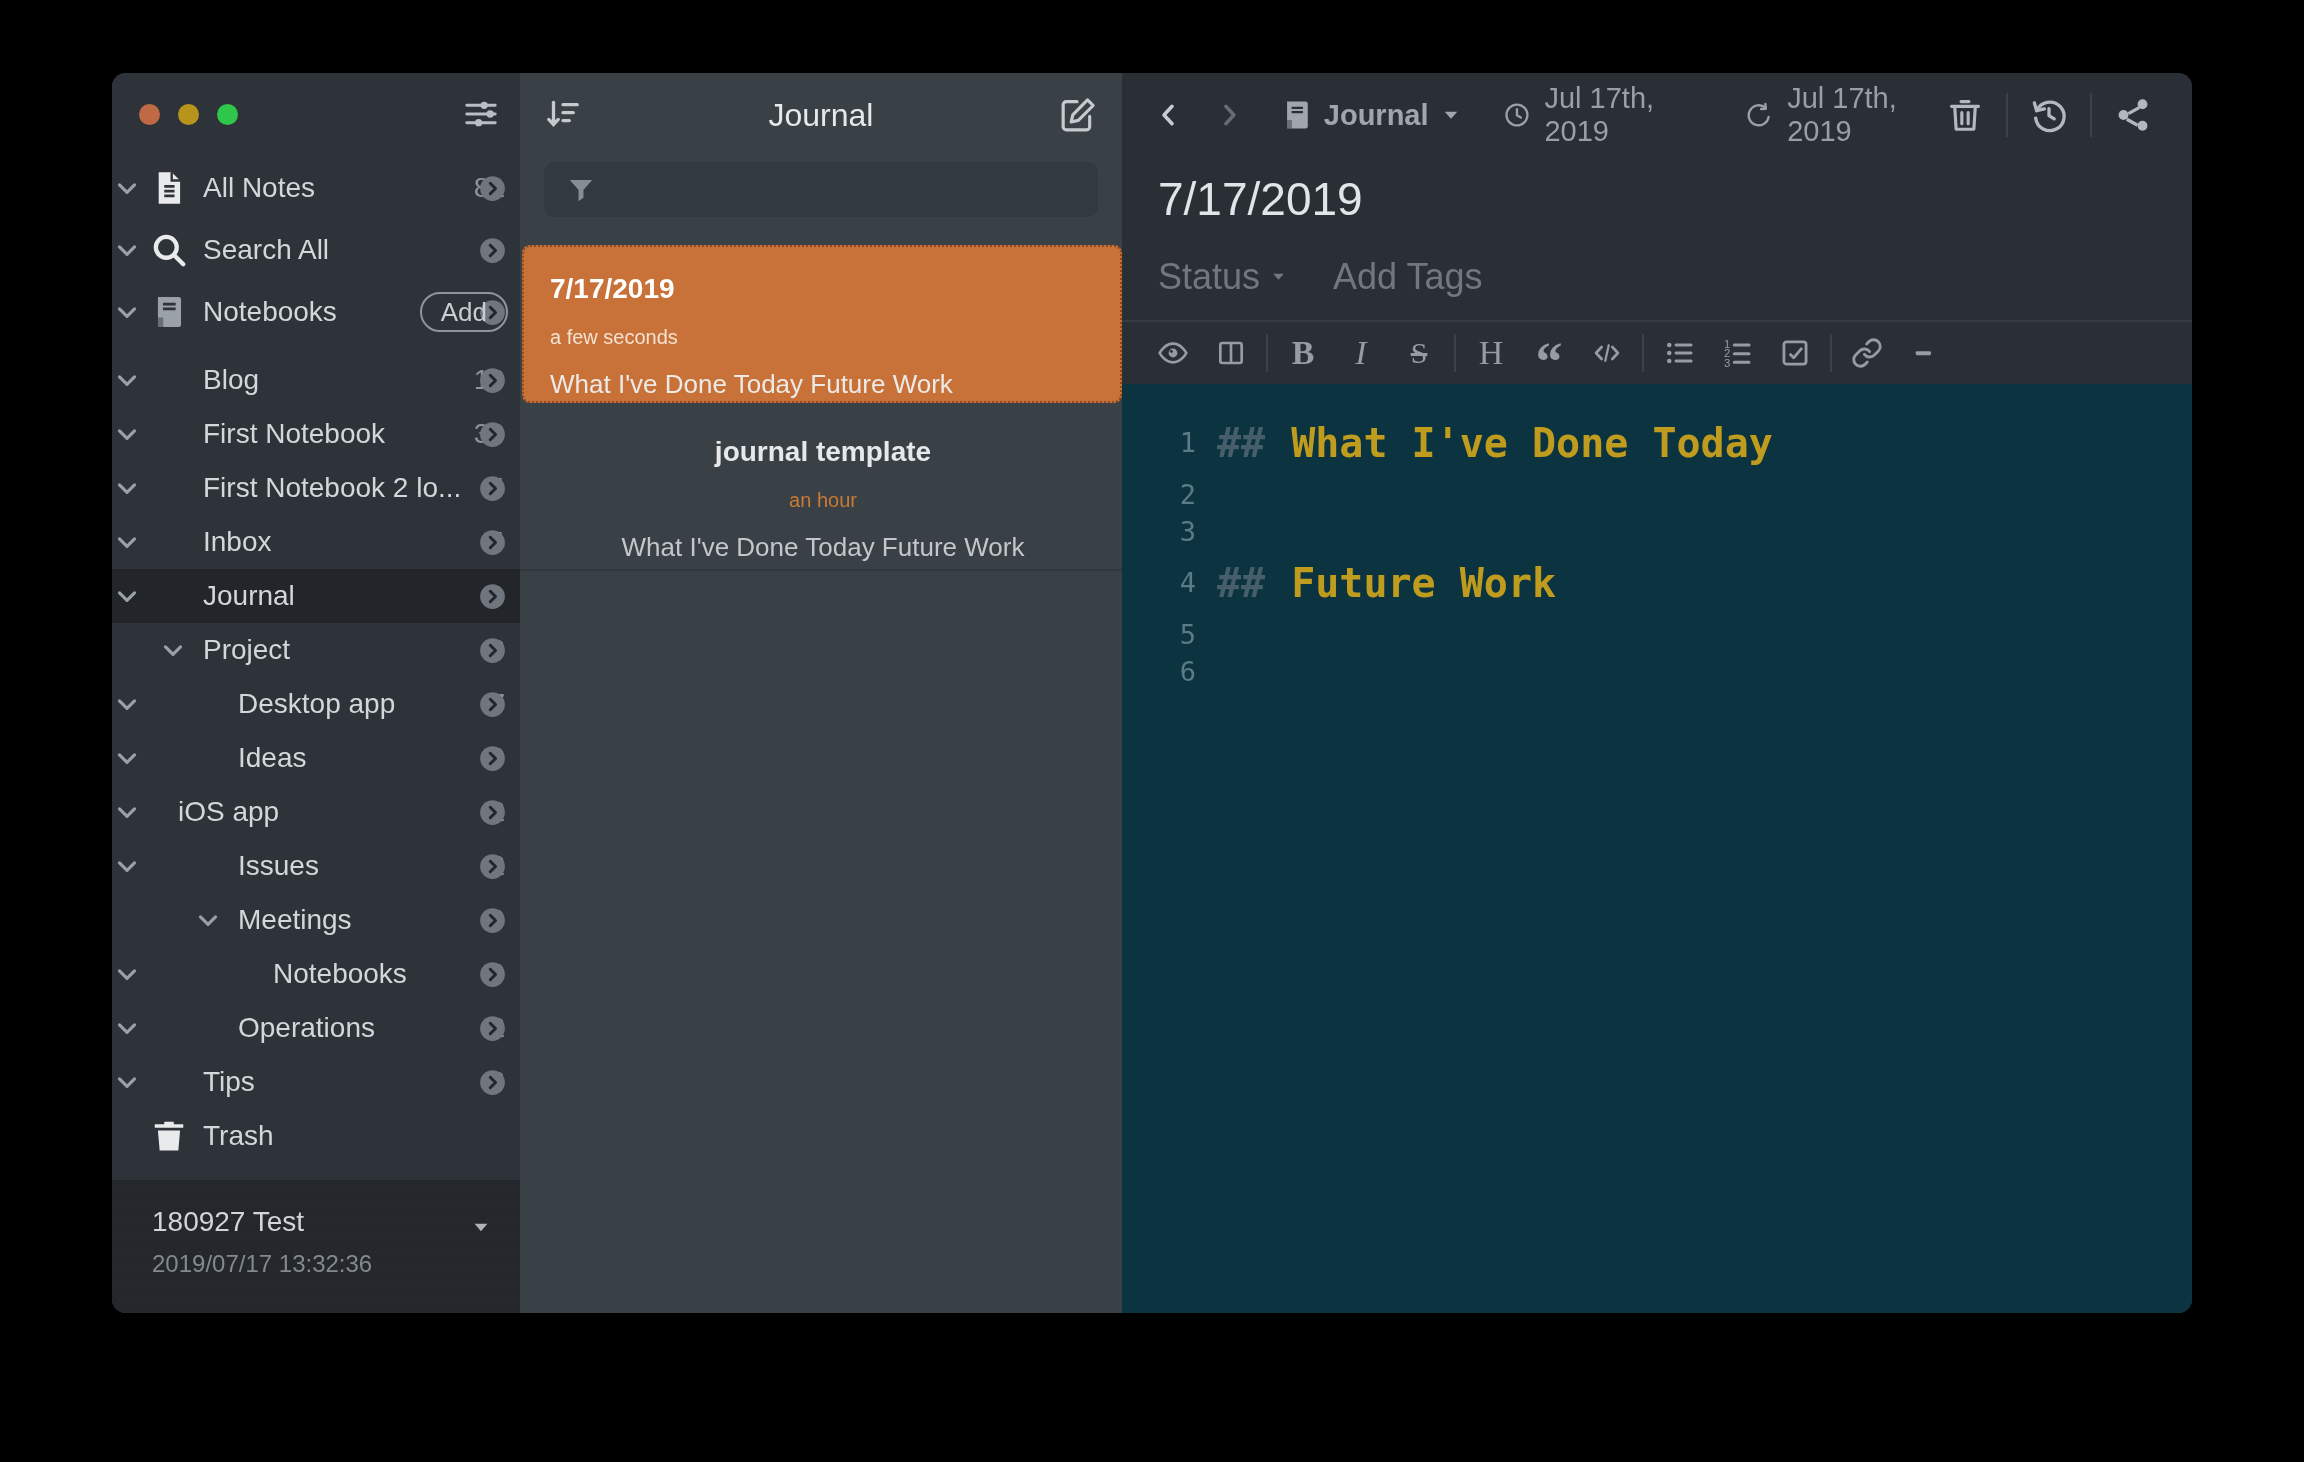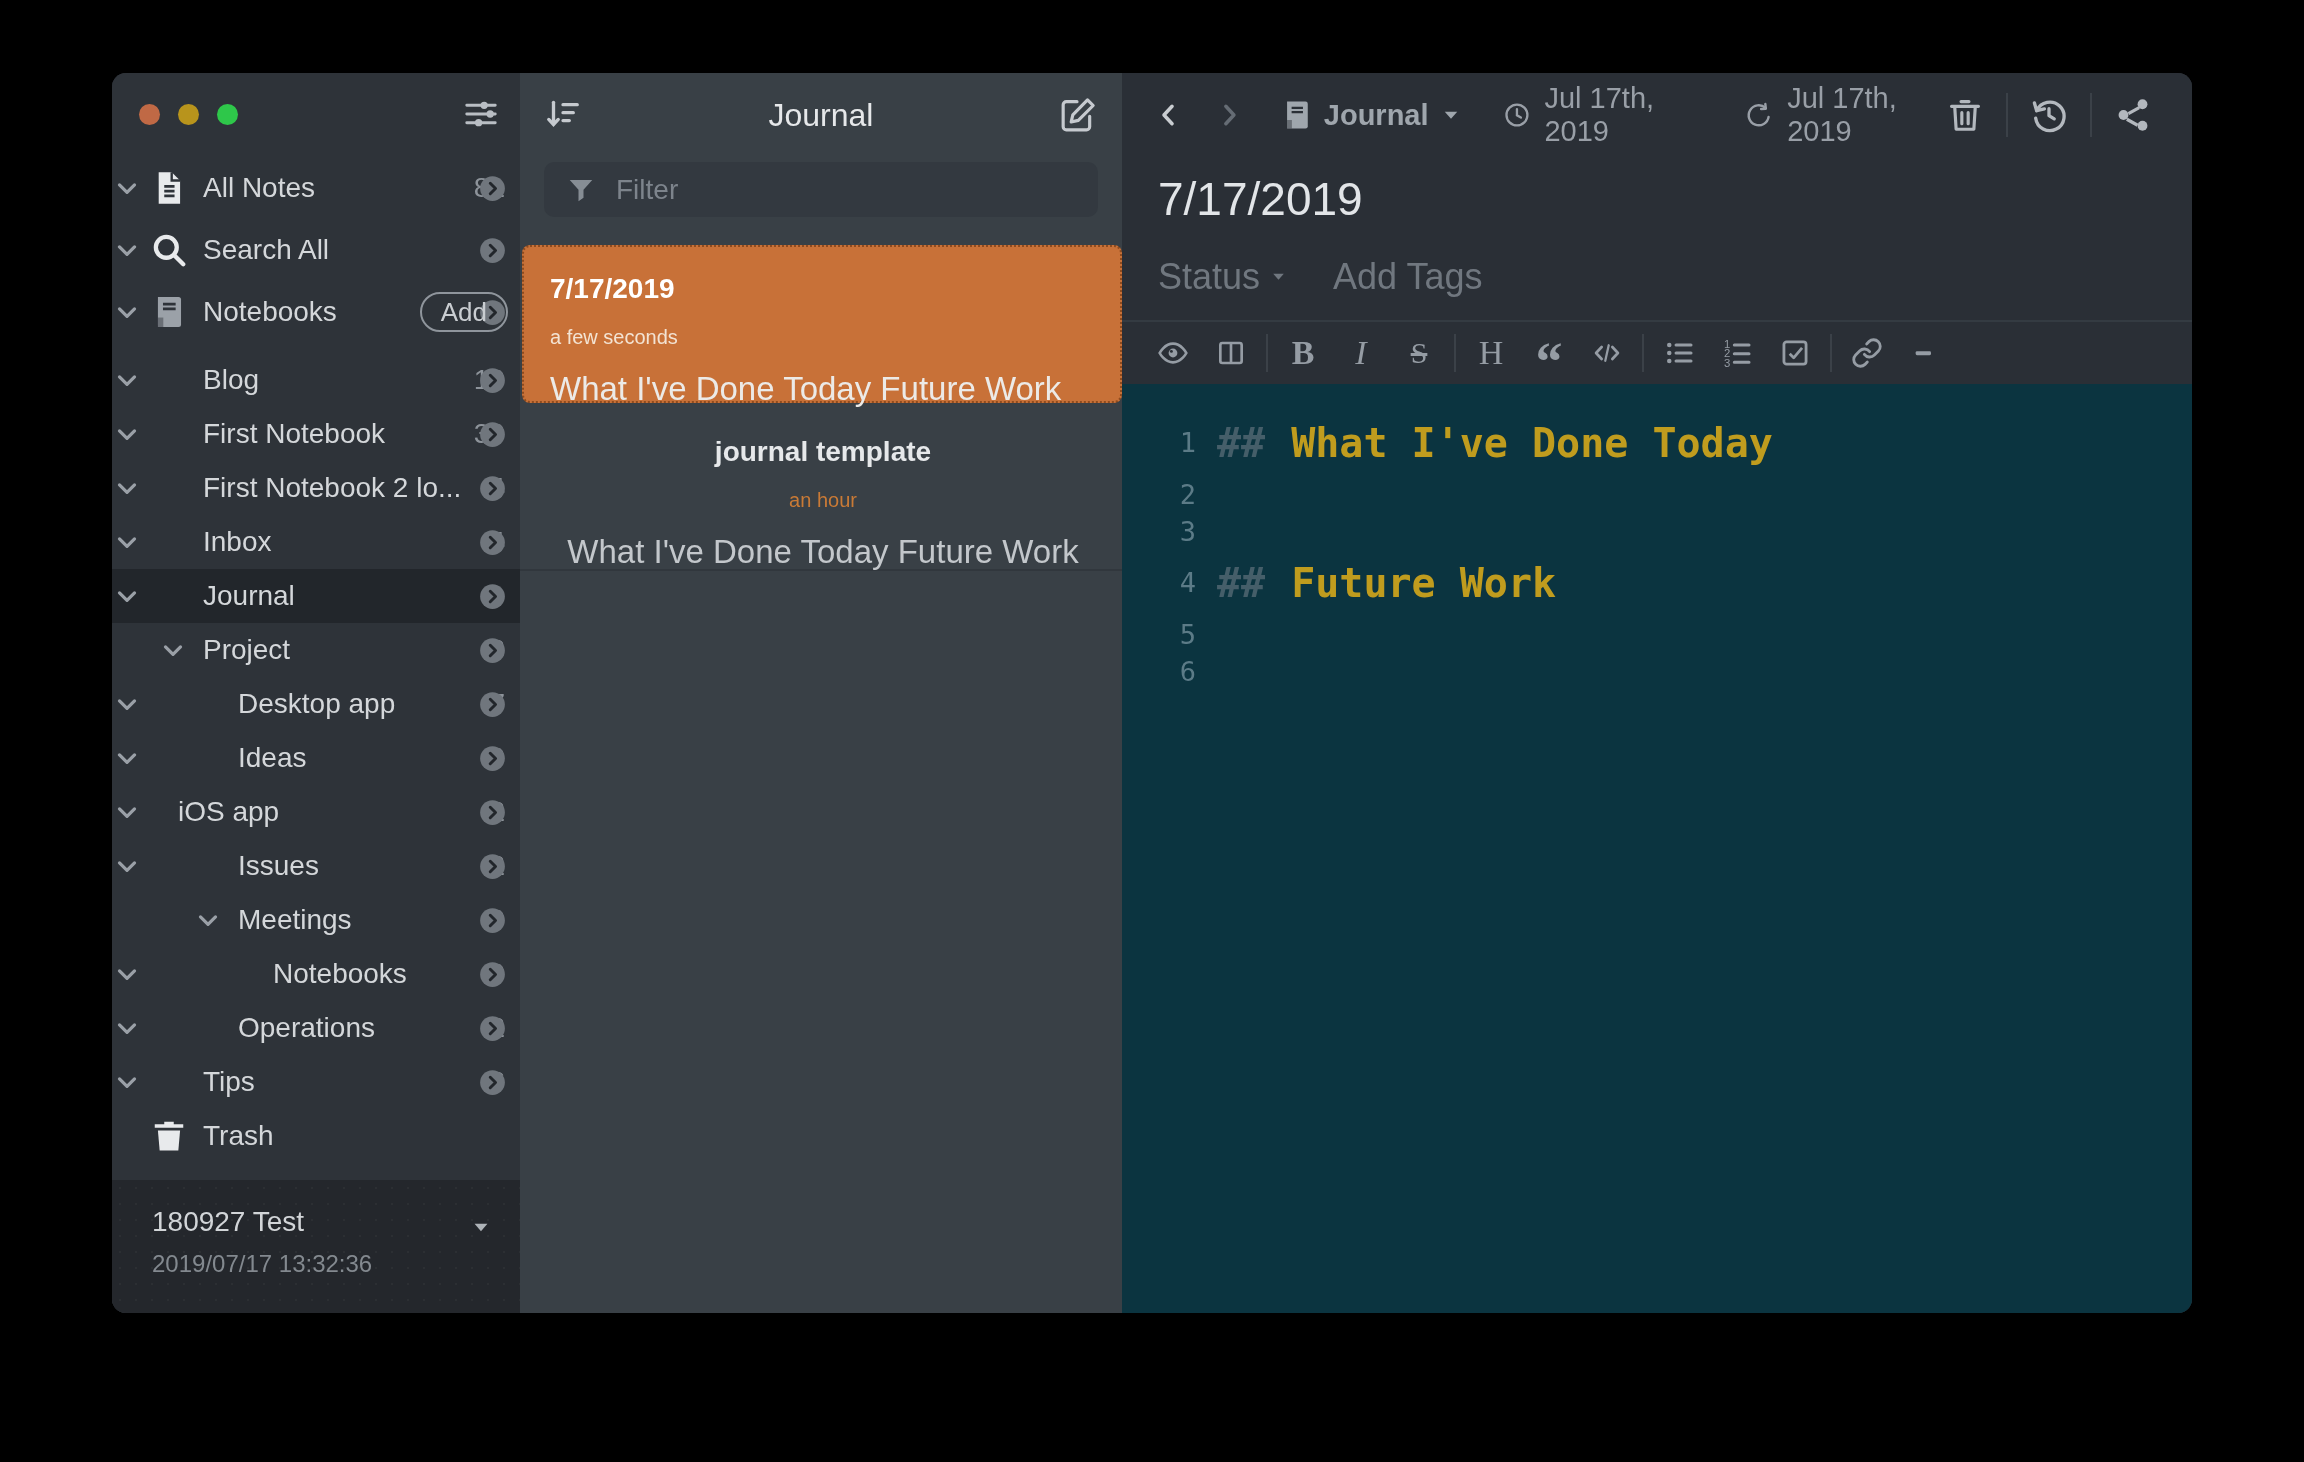--- a/index.html
+++ b/index.html
@@ -66,21 +66,21 @@
   .note-card{padding:20px 24px 0 26px;box-sizing:border-box;flex:none;}
   .note-card.selected{
     background:#c87138;border:2px dotted rgba(96,44,10,.55);border-radius:8px;
     margin:28px 0 0 2px;height:158px;
   }
   .note-card.plain{margin-top:7px;height:161px;border-bottom:2px solid #31373d;padding-left:28px;text-align:center;}
   .nc-title{font-size:28px;font-weight:bold;color:#e6e8ea;line-height:1;padding-top:8px;}
   .note-card.selected .nc-title{color:#ffffff;}
   .nc-time{font-size:20px;margin-top:24px;line-height:1;color:#c97a36;}
   .note-card.selected .nc-time{color:#f3e3d3;}
-  .nc-preview{font-size:33px;margin-top:22px;line-height:1.2;color:#c3c7cb;}
+  .nc-preview{font-size:26px;margin-top:22px;line-height:1.2;color:#c3c7cb;}
   .note-card.selected .nc-preview{color:#eceae7;}
   
   .right{flex:1;background:#2a2f36;display:flex;flex-direction:column;min-width:0;}
   .r-header{height:84px;display:flex;align-items:center;padding:0 40px 0 24px;flex:none;}
   .nav-chev{width:34px;height:34px;}
   .nav-chev.back{color:#c9cdd1;margin-left:8px;}
   .nav-chev.fwd{color:#656c74;margin-left:30px;}
   .nb-group{display:flex;align-items:center;margin-left:36px;color:#9fa6ad;}
   .nb-book{width:34px;height:34px;color:#9fa6ad;}
   .nb-name{font-size:29px;font-weight:bold;margin-left:10px;}
@@ -499,21 +499,20 @@
           <path d="M17.7 2.9l3.4 3.4-8.9 8.9-4.3 1 1-4.3z"></path>
         </svg>
       </span>
     </div>
     <div class="filter-box">
       <span class="icon funnel">
         <svg viewBox="0 0 24 24" fill="currentColor">
             <path d="M3 4h18l-7 7.8v6.4L10 21v-9.2z"></path>
           </svg>
       </span>
-      <input class="filter-input" type="text" placeholder="Filter" style="">
     </div>
     <div id="note-list">
   <div class="note-card selected">
     <div class="nc-title">7/17/2019</div>
     <div class="nc-time">a few seconds</div>
     <div class="nc-preview">What I've Done Today Future Work</div>
   </div>
 
   <div class="note-card plain">
     <div class="nc-title">journal template</div>

